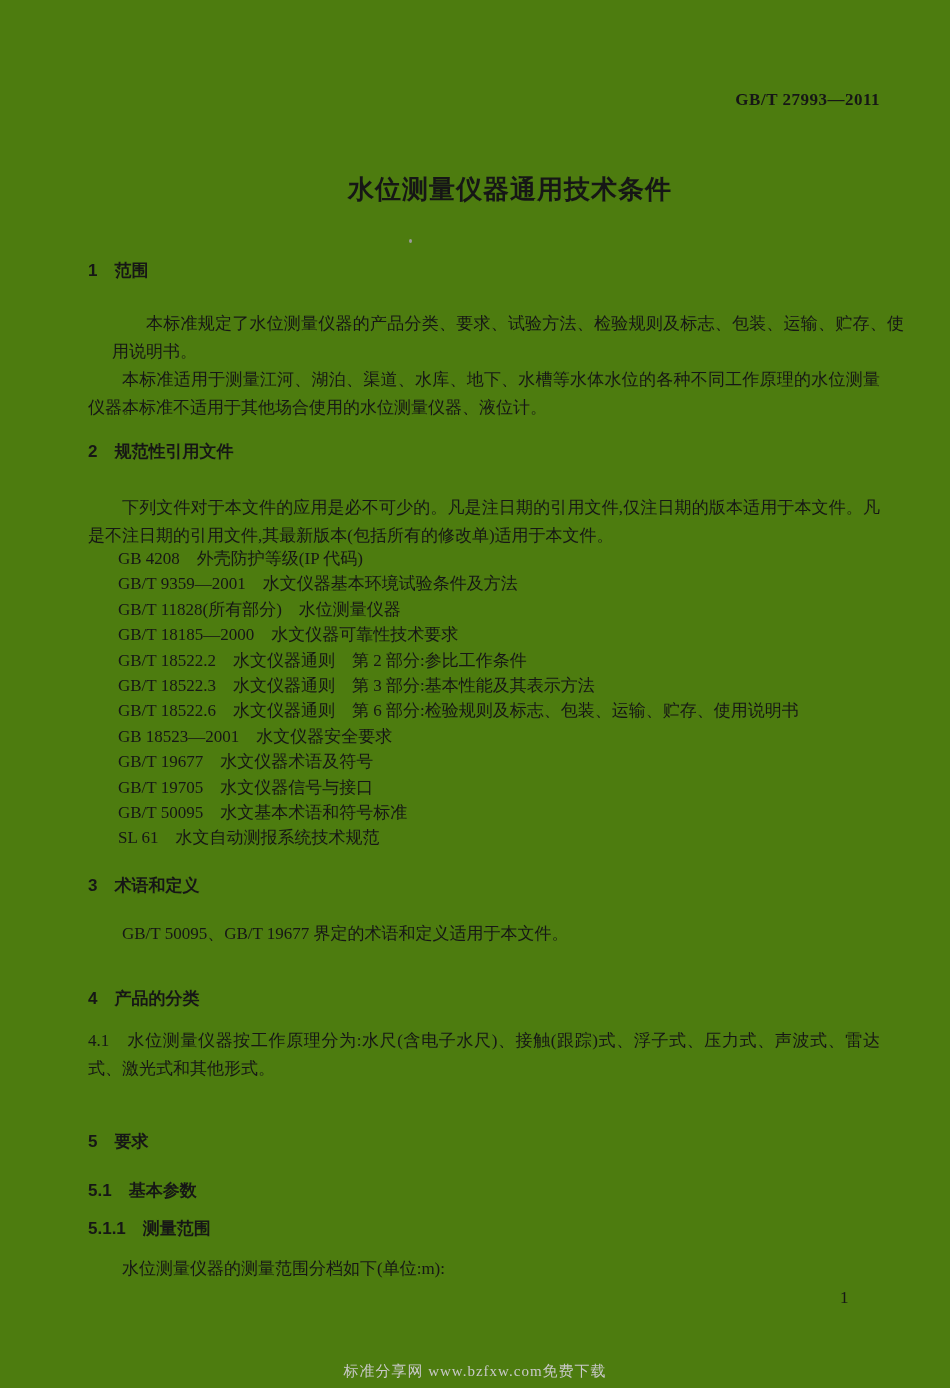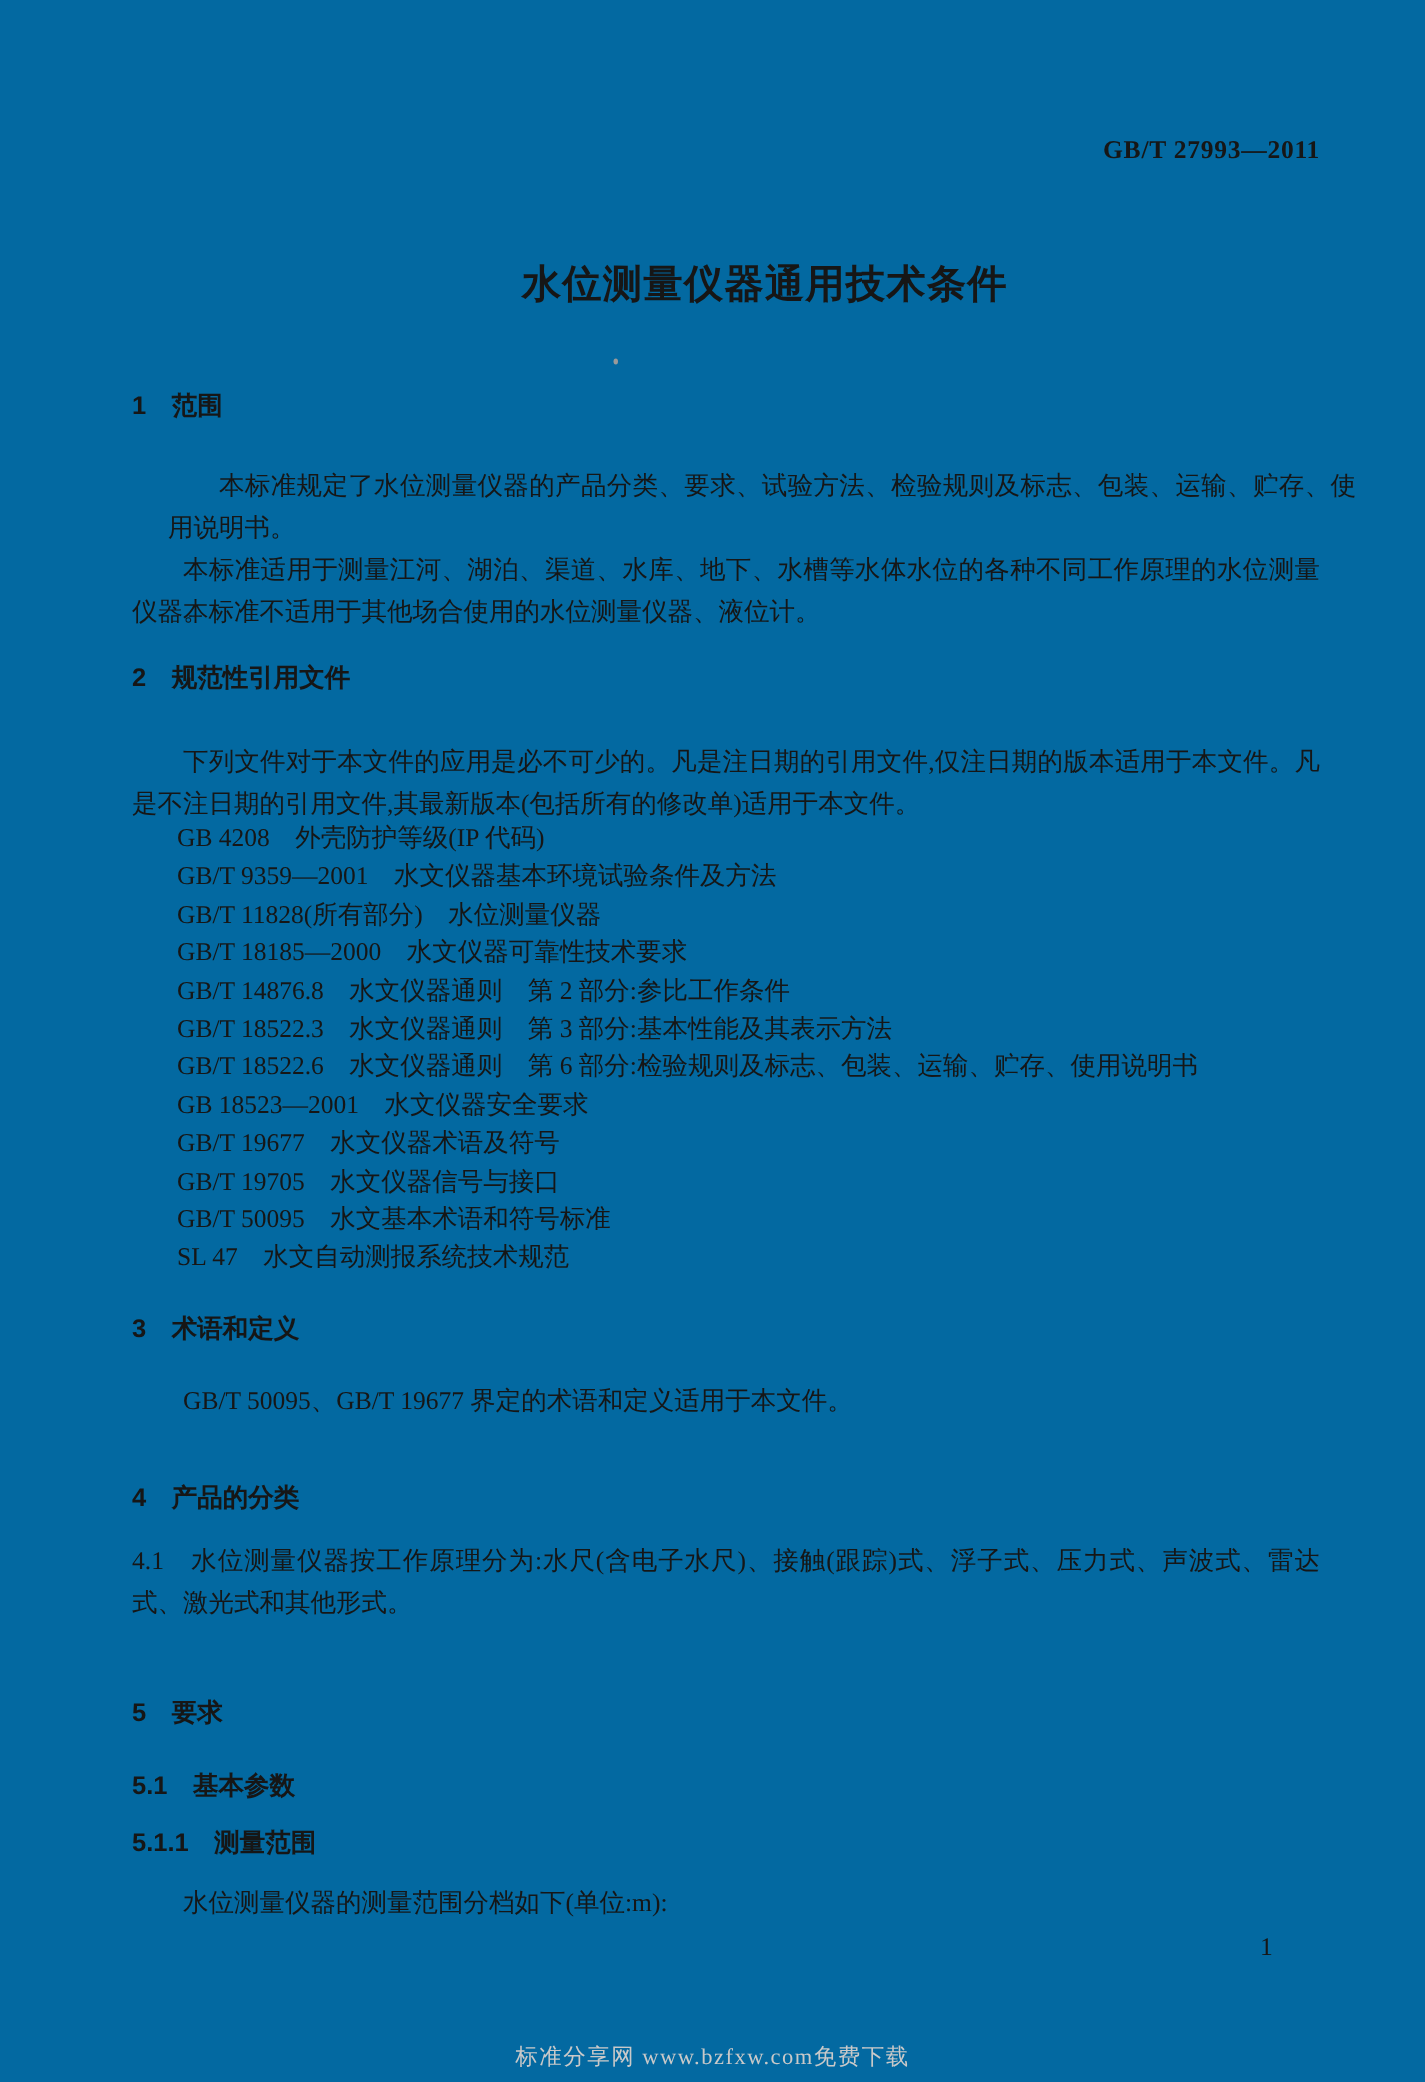--- a/index.html
+++ b/index.html
@@ -1,21 +1,21 @@
 <!DOCTYPE html>
 <html><head>
 <meta charset="utf-8">
 <style>
   html, body { margin: 0; padding: 0; background: #e8e8e8; }
   .page {
     position: relative;
     width: 950px;
     height: 1388px;
     margin: 0 auto;
-    background: #0369a1;
+    background: #4d7c0f;
     color: #161616;
     font-family: "Liberation Serif", "DejaVu Serif", serif;
     overflow: hidden;
   }
   .abs { position: absolute; margin: 0; }
 
   
   #header-code {
     top: 90px; right: 70px;
     font-size: 17px; font-weight: 700;
@@ -111,28 +111,28 @@
     <p id="p-scope3" class="abs para indent">本标准不适用于其他场合使用的水位测量仪器、液位计。</p>
 
     <h2 id="h-refs" class="abs sec">2　规范性引用文件</h2>
     <p id="p-refs-intro" class="abs para indent">下列文件对于本文件的应用是必不可少的。凡是注日期的引用文件,仅注日期的版本适用于本文件。凡是不注日期的引用文件,其最新版本(包括所有的修改单)适用于本文件。</p>
 
     <div id="refs-list" class="abs">
       <div class="ref">GB 4208　外壳防护等级(IP 代码)</div>
       <div class="ref">GB/T 9359—2001　水文仪器基本环境试验条件及方法</div>
       <div class="ref">GB/T 11828(所有部分)　水位测量仪器</div>
       <div class="ref">GB/T 18185—2000　水文仪器可靠性技术要求</div>
-      <div class="ref">GB/T 14876.8　水文仪器通则　第 2 部分:参比工作条件</div>
+      <div class="ref">GB/T 18522.2　水文仪器通则　第 2 部分:参比工作条件</div>
       <div class="ref">GB/T 18522.3　水文仪器通则　第 3 部分:基本性能及其表示方法</div>
       <div class="ref">GB/T 18522.6　水文仪器通则　第 6 部分:检验规则及标志、包装、运输、贮存、使用说明书</div>
       <div class="ref">GB 18523—2001　水文仪器安全要求</div>
       <div class="ref">GB/T 19677　水文仪器术语及符号</div>
       <div class="ref">GB/T 19705　水文仪器信号与接口</div>
       <div class="ref">GB/T 50095　水文基本术语和符号标准</div>
-      <div class="ref">SL 47　水文自动测报系统技术规范</div>
+      <div class="ref">SL 61　水文自动测报系统技术规范</div>
     </div>
 
     <h2 id="h-terms" class="abs sec">3　术语和定义</h2>
     <p id="p-terms" class="abs para indent">GB/T 50095、GB/T 19677 界定的术语和定义适用于本文件。</p>
 
     <h2 id="h-class" class="abs sec">4　产品的分类</h2>
     <p id="p-41" class="abs para">4.1　水位测量仪器按工作原理分为:水尺(含电子水尺)、接触(跟踪)式、浮子式、压力式、声波式、雷达式、激光式和其他形式。</p>
 
     <h2 id="h-req" class="abs sec">5　要求</h2>
     <h3 id="h-51" class="abs sec">5.1　基本参数</h3>

